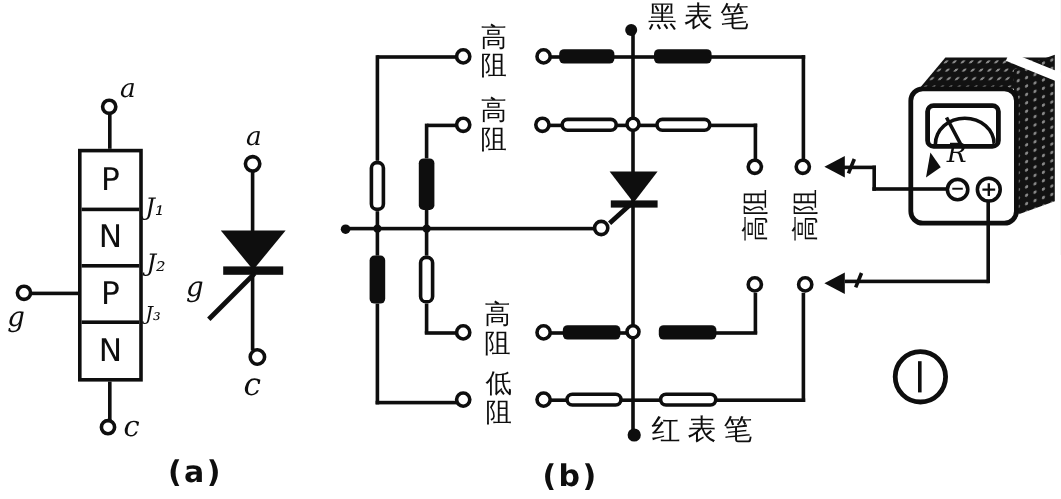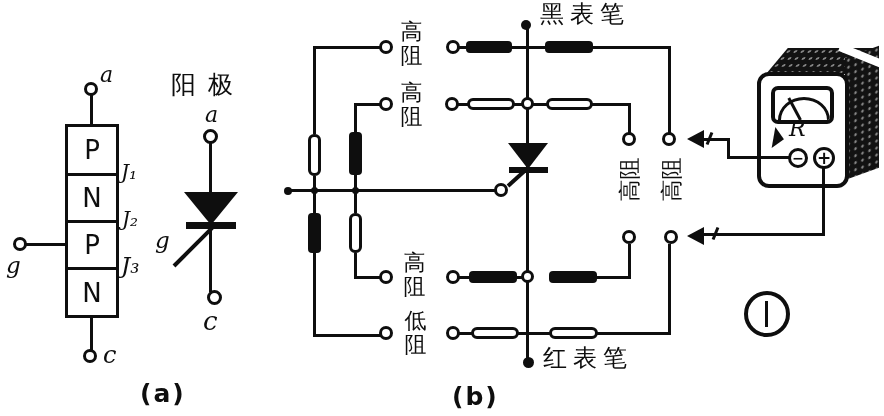--- a/index.html
+++ b/index.html
@@ -67,33 +67,32 @@
     <div class="cell" style="height:47px;">
         <span>P</span>
       </div>
     <div class="cell" style="height:45px;">
         <span>N</span>
       </div>
   </div>
 
   <div class="c lett" style="left:121px;top:160px;font-size:20px;">J₁</div>
   <div class="c lett" style="left:122px;top:207px;font-size:20px;">J₂</div>
-  <div class="c lett" style="left:121px;top:252px;font-size:23px;">J₃</div>
+  <div class="c lett" style="left:121px;top:252px;font-size:16px;">J₃</div>
 
   <div class="c wh" style="left:26px;top:243px;width:40px;"></div>
   <div class="c term" style="left:13px;top:237px;"></div>
   <div class="c lett" style="left:6px;top:252px;font-size:23px;">g</div>
 
   <div class="c wv" style="left:90px;top:318px;height:33px;"></div>
   <div class="c term" style="left:83px;top:349px;"></div>
   <div class="c lett" style="left:103px;top:341px;font-size:24px;">c</div>
 
   <div class="c cap" style="left:140px;top:379px;">(a)</div>
 
-  <div class="c htext" style="left:171px;top:72px;font-size:25px;letter-spacing:12px;">阳极</div>
   <div class="c lett" style="left:205px;top:102px;font-size:22px;">a</div>
   <div class="c term" style="left:203px;top:129px;width:15px;height:15px;"></div>
   <div class="c wv" style="left:209px;top:143px;height:50px;"></div>
   <div class="c tri-a" style="left:184px;top:192px;"></div>
   <div class="c bar" style="left:186px;top:222px;width:50px;height:7px;"></div>
   <div class="c wv" style="left:209px;top:229px;height:63px;"></div>
   <div class="c diag" style="left:174px;top:264px;width:54px;transform:rotate(-45deg);"></div>
   <div class="c lett" style="left:155px;top:227px;font-size:23px;">g</div>
   <div class="c term" style="left:207px;top:290px;width:15px;height:15px;"></div>
   <div class="c lett" style="left:203px;top:306px;font-size:26px;">c</div>

